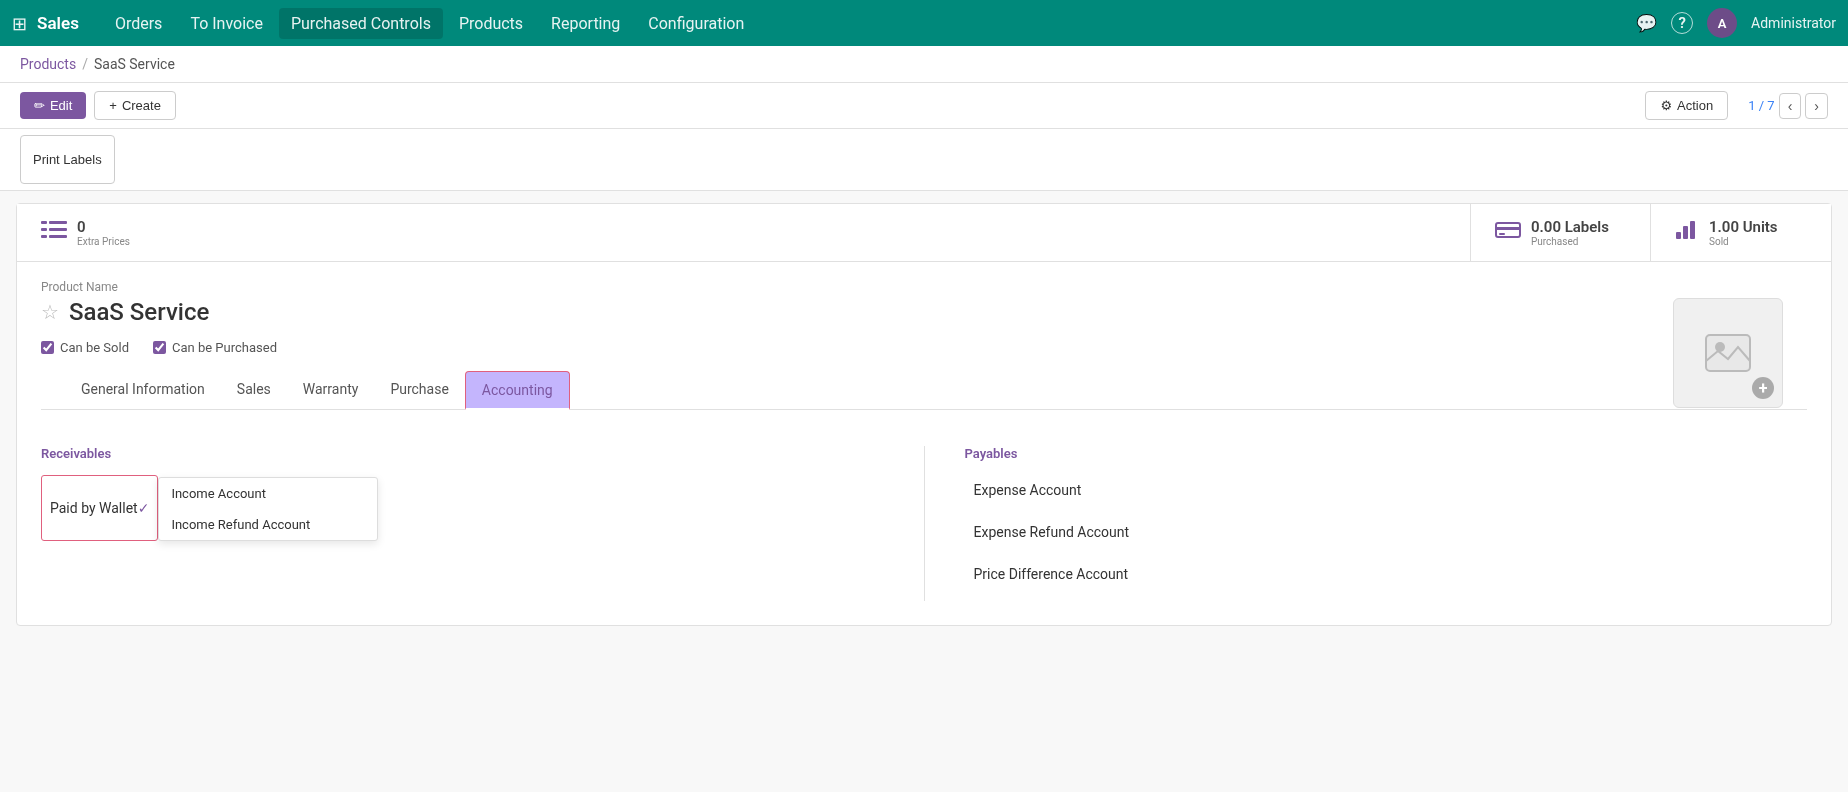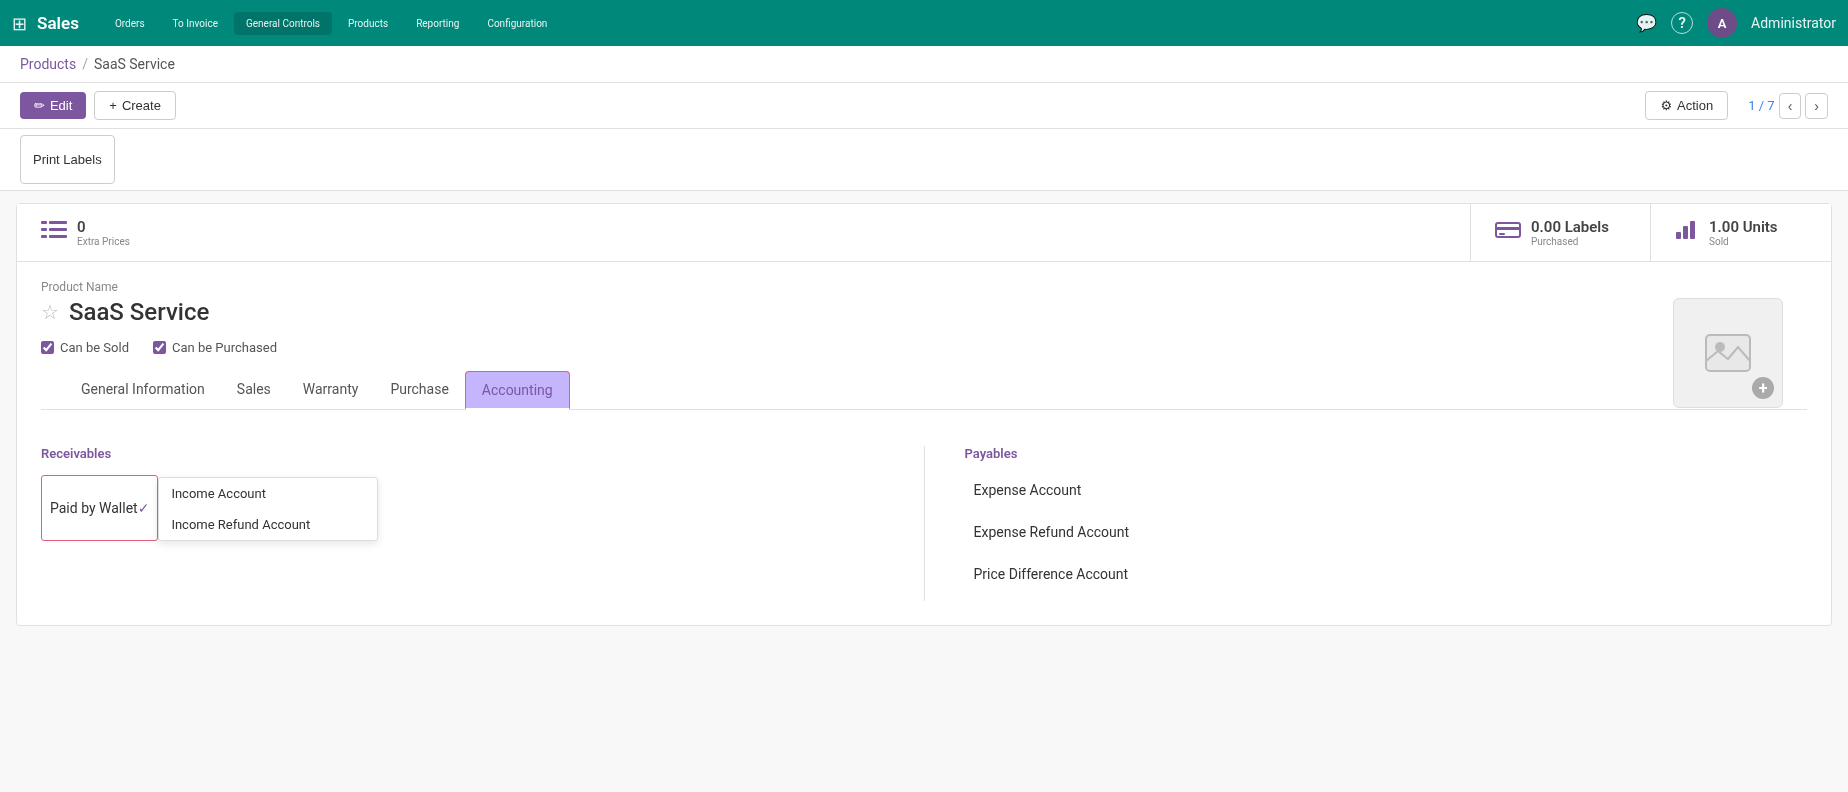--- a/index.html
+++ b/index.html
@@ -27,21 +27,21 @@
     }
     .topnav-menu {
       display: flex;
       gap: 4px;
       flex: 1;
     }
     .topnav-menu-item {
       padding: 6px 12px;
       border-radius: 4px;
       cursor: pointer;
-      font-size: 10px;
+      font-size: 16px;
       color: rgba(255,255,255,0.9);
       transition: background 0.15s;
     }
     .topnav-menu-item:hover, .topnav-menu-item.active {
       background: rgba(0,0,0,0.15);
     }
     .topnav-right {
       display: flex;
       align-items: center;
       gap: 14px;
@@ -367,21 +367,21 @@
   </style>
 </head>
 <body>
 
 <nav class="topnav">
   <span class="topnav-grid-icon">⊞</span>
   <span class="topnav-app-name">Sales</span>
   <div class="topnav-menu">
     <span class="topnav-menu-item">Orders</span>
     <span class="topnav-menu-item">To Invoice</span>
-    <span class="topnav-menu-item active">General Controls</span>
+    <span class="topnav-menu-item active">Purchased Controls</span>
     <span class="topnav-menu-item">Products</span>
     <span class="topnav-menu-item">Reporting</span>
     <span class="topnav-menu-item">Configuration</span>
   </div>
   <div class="topnav-right">
     <span class="topnav-icon">💬</span>
     <span class="topnav-icon" style="font-style:normal;font-size:15px;border:1px solid rgba(255,255,255,0.7);border-radius:50%;width:22px;height:22px;display:flex;align-items:center;justify-content:center;font-weight:600;">?</span>
     <div class="topnav-avatar">
       <span>A</span>
     </div>

